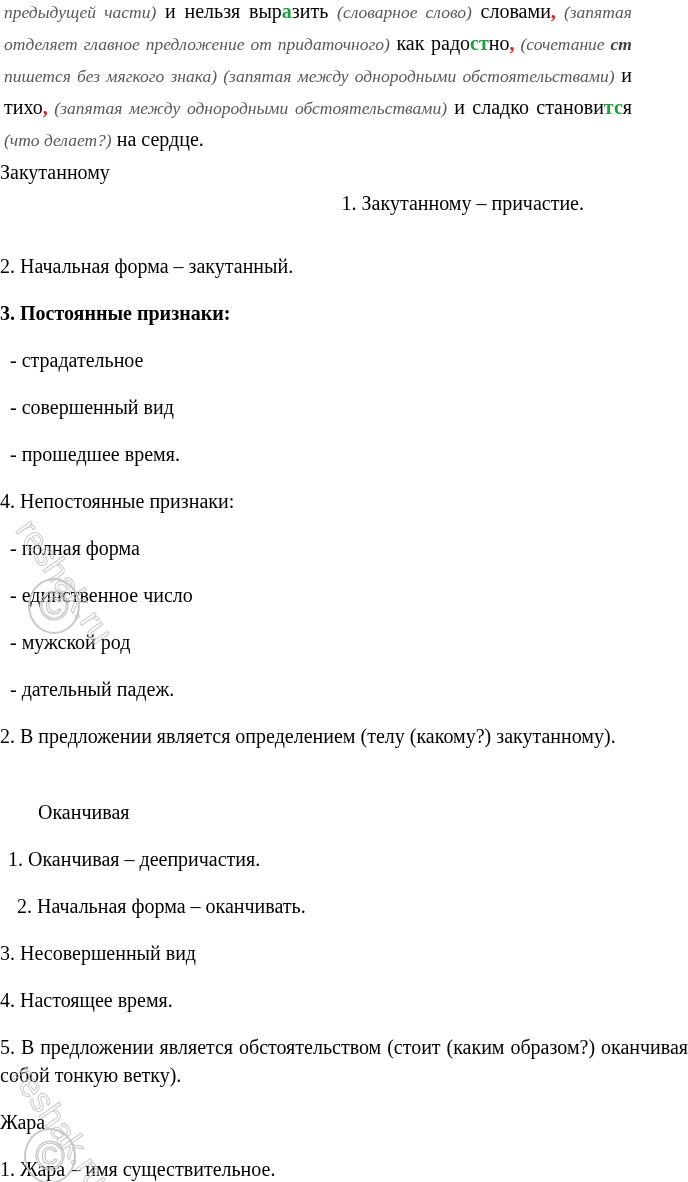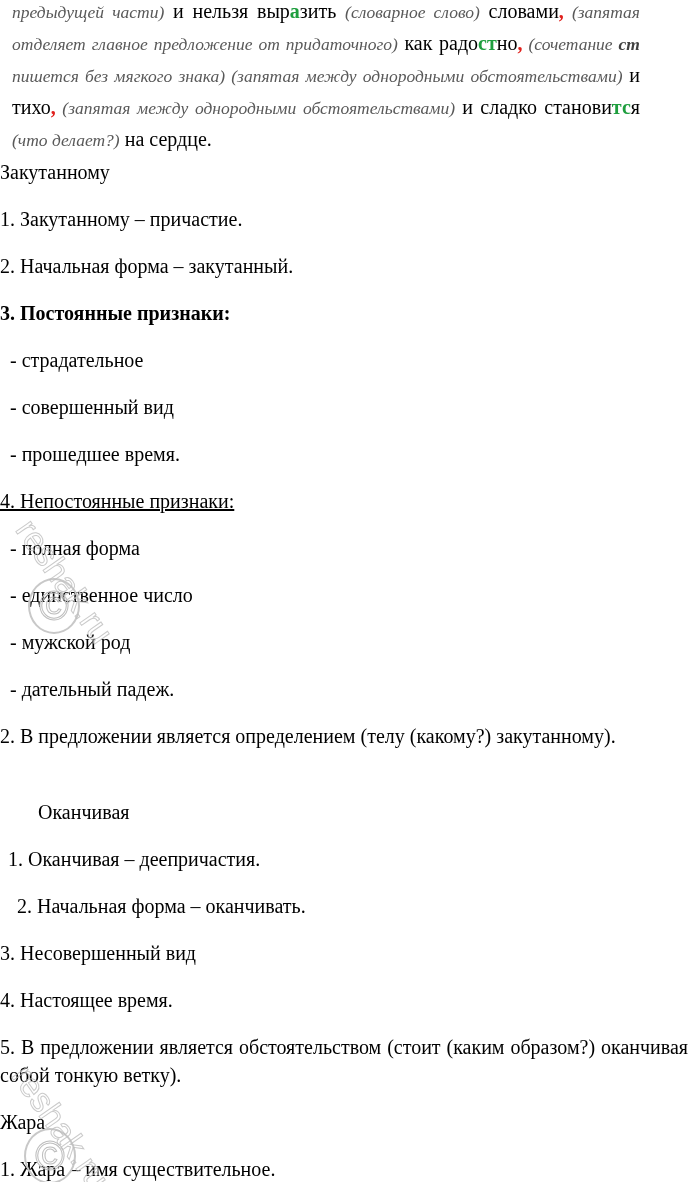--- a/index.html
+++ b/index.html
@@ -7,21 +7,21 @@
     width: 688px; height: 1182px; overflow: hidden; position: relative;
     font-family: "Liberation Serif", "DejaVu Serif", serif;
     color: #000000; font-size: 20px;
   }
   .page { position: absolute; left: 0; top: 0; width: 688px; }
   .para {
     margin: 0; padding: 0 0;
     text-align: justify; text-align-last: left;
     line-height: 31px;
   }
-  .intro { position: absolute; left: 12px; top: 0; width: 628px; }
+  .intro { position: absolute; left: 4px; top: 0; width: 628px; }
   .intro .para { text-align: justify; }
   .it { font-style: italic; color: #595959; font-size: 17.5px; }
   .it-b { font-weight: bold; font-style: italic; color: #404040; }
   .green { color: #1e9e3e; font-weight: bold; }
   .red { color: #e0201c; font-weight: bold; }
   .line { position: absolute; left: 0; width: 584px; line-height: 24px; white-space: nowrap; }
   .ind { padding-left: 10px; }
   .just {
     position: absolute; left: 0; width: 688px; line-height: 28px;
     text-align: justify; text-align-last: left;
@@ -42,27 +42,27 @@
 </head>
 <body>
 
 <div class="page">
 
   <div class="intro">
     <p class="para" id="intro-p" style="margin-top:-4px;"><span class="it">предыдущей части)</span><span> и нельзя выр</span><span class="green">а</span><span>зить </span><span class="it">(словарное слово)</span><span> словами</span><span class="red">,</span><span class="it"> (запятая отделяет главное предложение от придаточного)</span><span> как радо</span><span class="green">ст</span><span>но</span><span class="red">,</span><span class="it"> (сочетание </span><span class="it it-b">ст</span><span class="it"> пишется без мягкого знака) (запятая между однородными обстоятельствами)</span><span> и тихо</span><span class="red">,</span><span class="it"> (запятая между однородными обстоятельствами)</span><span> и сладко станови</span><span class="green">тс</span><span>я </span><span class="it">(что делает?)</span><span> на сердце.</span></p>
   </div>
 
   <div class="line" style="top:160px;">Закутанному</div>
-  <div class="line" style="top:207px;">1. Закутанному – причастие.</div>
+  <div class="line" style="top:191px;text-align:right;">1. Закутанному – причастие.</div>
   <div class="line" style="top:254px;">2. Начальная форма – закутанный.</div>
   <div class="line" style="top:301px;font-weight:bold;">3. Постоянные признаки:</div>
   <div class="line ind" style="top:348px;">- страдательное</div>
   <div class="line ind" style="top:395px;">- совершенный вид</div>
   <div class="line ind" style="top:442px;">- прошедшее время.</div>
-  <div class="line" style="top:489px;text-decoration:underline;">4. Непостоянные признаки:</div>
+  <div class="line" style="top:489px;">4. Непостоянные признаки:</div>
   <div class="line ind" style="top:536px;">- полная форма</div>
   <div class="line ind" style="top:583px;">- единственное число</div>
   <div class="line ind" style="top:630px;">- мужской род</div>
   <div class="line ind" style="top:677px;">- дательный падеж.</div>
   <div class="just" style="top:722px;">2. В предложении является определением (телу (какому?) закутанному).</div>
 
   <div class="line" style="top:800px;margin-left:38px;">Оканчивая</div>
   <div class="line" style="top:847px;padding-left:8px;">1. Оканчивая – деепричастия.</div>
   <div class="line" style="top:894px;padding-left:17px;">2. Начальная форма – оканчивать.</div>
   <div class="line" style="top:941px;">3. Несовершенный вид</div>

